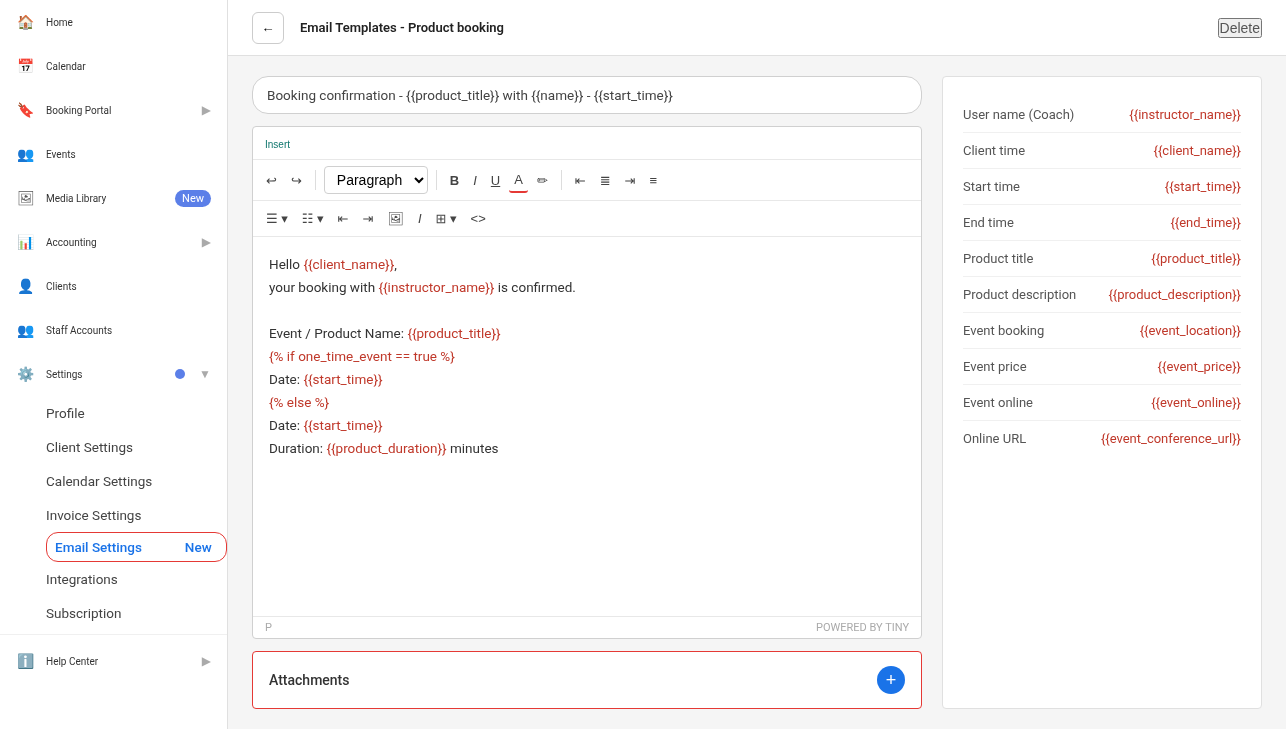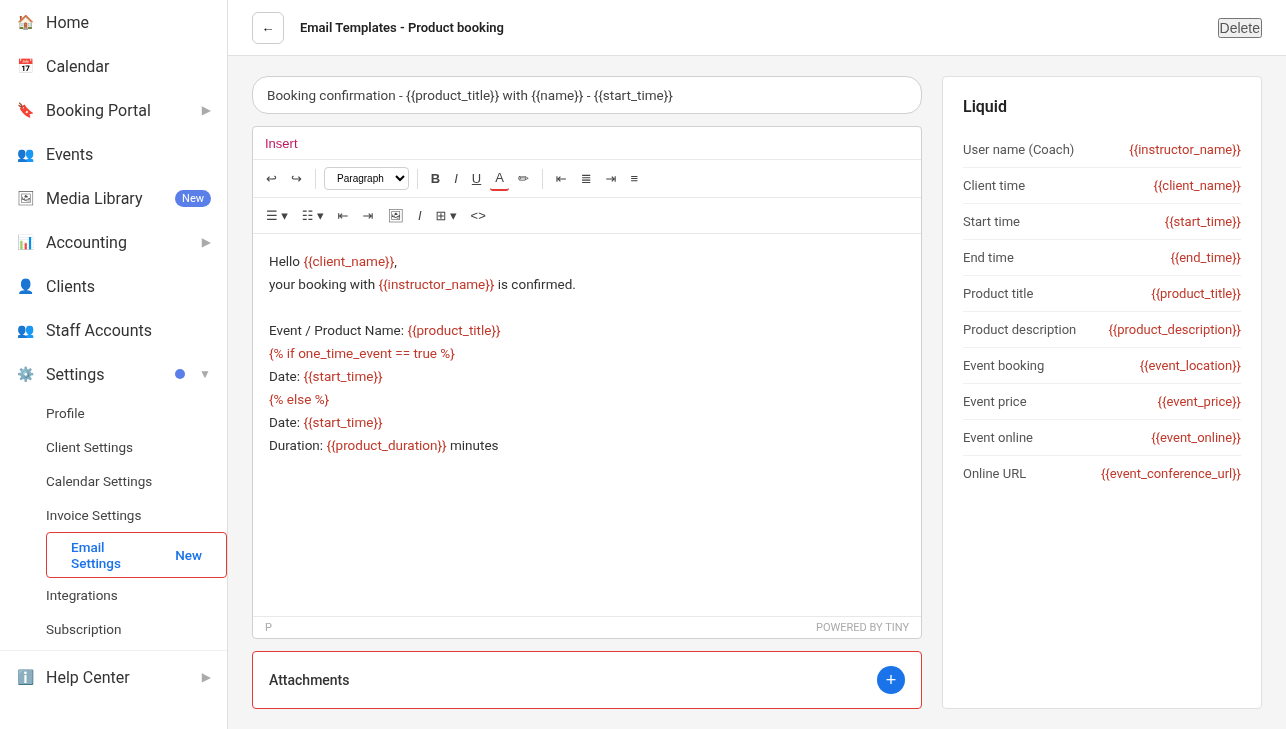--- a/index.html
+++ b/index.html
@@ -2,48 +2,48 @@
 <html><head>
   <meta charset="utf-8">
   <style>
     * { box-sizing: border-box; margin: 0; padding: 0; }
     body { font-family: -apple-system, BlinkMacSystemFont, 'Segoe UI', Roboto, sans-serif; font-size: 14px; background: #f5f5f5; display: flex; height: 729px; overflow: hidden; }
 
     
     .sidebar { width: 228px; background: #fff; border-right: 1px solid #e0e0e0; display: flex; flex-direction: column; overflow-y: auto; flex-shrink: 0; }
     .sidebar-item { display: flex; align-items: center; padding: 12px 16px; cursor: pointer; color: #333; gap: 10px; }
     .sidebar-item .icon { width: 20px; height: 20px; flex-shrink: 0; display: flex; align-items: center; justify-content: center; color: #555; }
-    .sidebar-item .label { flex: 1; font-size: 16px; }
+    .sidebar-item .label { flex: 1; font-size: 10px; }
     .sidebar-item .chevron { color: #aaa; font-size: 12px; }
     .sidebar-item .badge { background: #5b7fe8; color: #fff; font-size: 11px; padding: 2px 7px; border-radius: 10px; }
     .sidebar-submenu { padding-left: 46px; }
     .sidebar-submenu-item { padding: 9px 16px 9px 0; cursor: pointer; color: #444; font-size: 13.5px; display: flex; align-items: center; gap: 8px; }
-    .sidebar-submenu-item.active { color: #1a73e8; font-weight: 500; border: 1.5px solid #e53935; border-radius: 4px; padding: 6px 24px; background: #fff; gap: 43px; }
+    .sidebar-submenu-item.active { color: #1a73e8; font-weight: 500; border: 1.5px solid #e53935; border-radius: 12px; padding: 6px 8px; background: #fff; gap: 43px; }
     .sidebar-divider { height: 1px; background: #f0f0f0; margin: 4px 0; }
 
     
     .main { flex: 1; display: flex; flex-direction: column; overflow: hidden; }
     .topbar { display: flex; align-items: center; justify-content: space-between; background: #fff; border-bottom: 1px solid #e0e0e0; padding: 0 24px; height: 56px; }
     .topbar-left { display: flex; align-items: center; gap: 16px; }
     .back-btn { width: 32px; height: 32px; border: 1.5px solid #ccc; border-radius: 6px; display: flex; align-items: center; justify-content: center; cursor: pointer; background: #fff; }
     .page-title { font-size: 13px; font-weight: 600; color: #222; }
     .delete-btn { color: #555; font-size: 14px; cursor: pointer; }
 
     .content-area { flex: 1; display: flex; padding: 20px 24px; gap: 20px; overflow: hidden; }
 
     
     .editor-panel { flex: 1; display: flex; flex-direction: column; gap: 12px; min-width: 0; }
     .subject-bar { background: #fff; border: 1px solid #d0d0d0; border-radius: 16px; padding: 10px 14px; font-size: 13.5px; color: #444; }
 
     .editor-container { background: #fff; border: 1px solid #d0d0d0; border-radius: 4px; display: flex; flex-direction: column; flex: 1; min-height: 0; }
     .editor-toolbar-top { border-bottom: 1px solid #e8e8e8; padding: 8px 12px; }
-    .insert-btn { color: #be185d; font-size: 13px; cursor: pointer; background: none; border: none; }
+    .insert-btn { color: #0f766e; font-size: 10px; cursor: pointer; background: none; border: none; }
     .toolbar-row { display: flex; align-items: center; gap: 4px; padding: 6px 8px; border-bottom: 1px solid #e8e8e8; flex-wrap: wrap; }
     .tb-btn { background: none; border: none; cursor: pointer; padding: 4px 5px; border-radius: 3px; color: #444; font-size: 13px; display: flex; align-items: center; gap: 2px; }
-    .tb-select { border: 1px solid #d0d0d0; border-radius: 4px; padding: 4px 8px; font-size: 10px; background: #fff; cursor: pointer; text-align: right; }
+    .tb-select { border: 1px solid #d0d0d0; border-radius: 4px; padding: 4px 8px; font-size: 14px; background: #fff; cursor: pointer; }
     .tb-separator { width: 1px; height: 20px; background: #ddd; margin: 0 4px; }
     .editor-body { flex: 1; padding: 16px; overflow-y: auto; font-size: 13.5px; line-height: 1.7; color: #333; }
     .editor-body .liquid { color: #c0392b; }
     .editor-footer { padding: 4px 12px; border-top: 1px solid #e8e8e8; display: flex; justify-content: space-between; font-size: 11px; color: #aaa; }
 
     .attachments-bar { border: 1.5px solid #e53935; border-radius: 4px; background: #fff; padding: 14px 16px; display: flex; align-items: center; justify-content: space-between; }
     .attachments-label { font-size: 14px; color: #333; font-weight: 500; }
     .add-attachment-btn { width: 28px; height: 28px; background: #1a73e8; border-radius: 50%; display: flex; align-items: center; justify-content: center; cursor: pointer; color: #fff; font-size: 18px; line-height: 1; border: none; }
 
     
@@ -204,21 +204,20 @@
         </div>
       </div>
 
       <div class="attachments-bar">
         <span class="attachments-label">Attachments</span>
         <button class="add-attachment-btn">+</button>
       </div>
     </div>
 
     <div class="liquid-panel">
-      <div class="liquid-title">Liquid</div>
       <div class="liquid-row">
         <span class="liquid-key">User name (Coach)</span>
         <span class="liquid-val">{{instructor_name}}</span>
       </div>
       <div class="liquid-row">
         <span class="liquid-key">Client time</span>
         <span class="liquid-val">{{client_name}}</span>
       </div>
       <div class="liquid-row">
         <span class="liquid-key">Start time</span>

